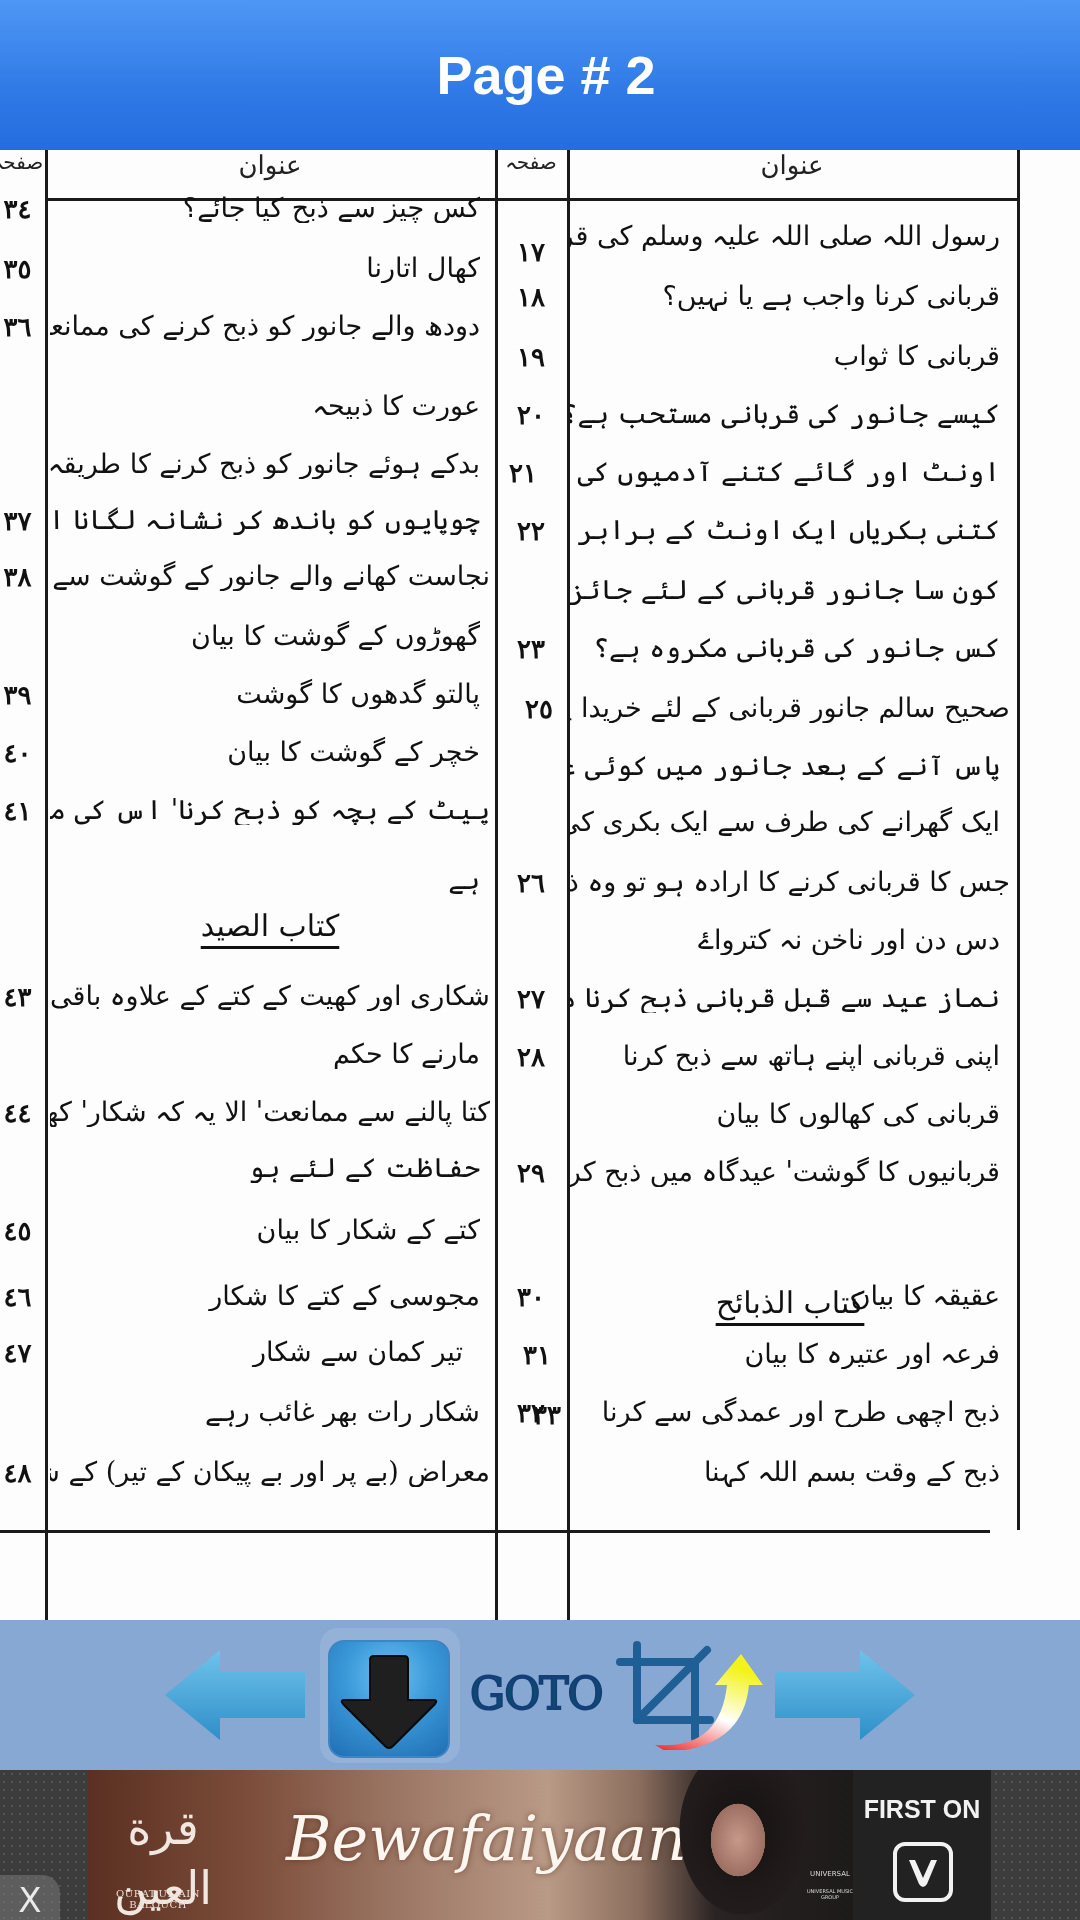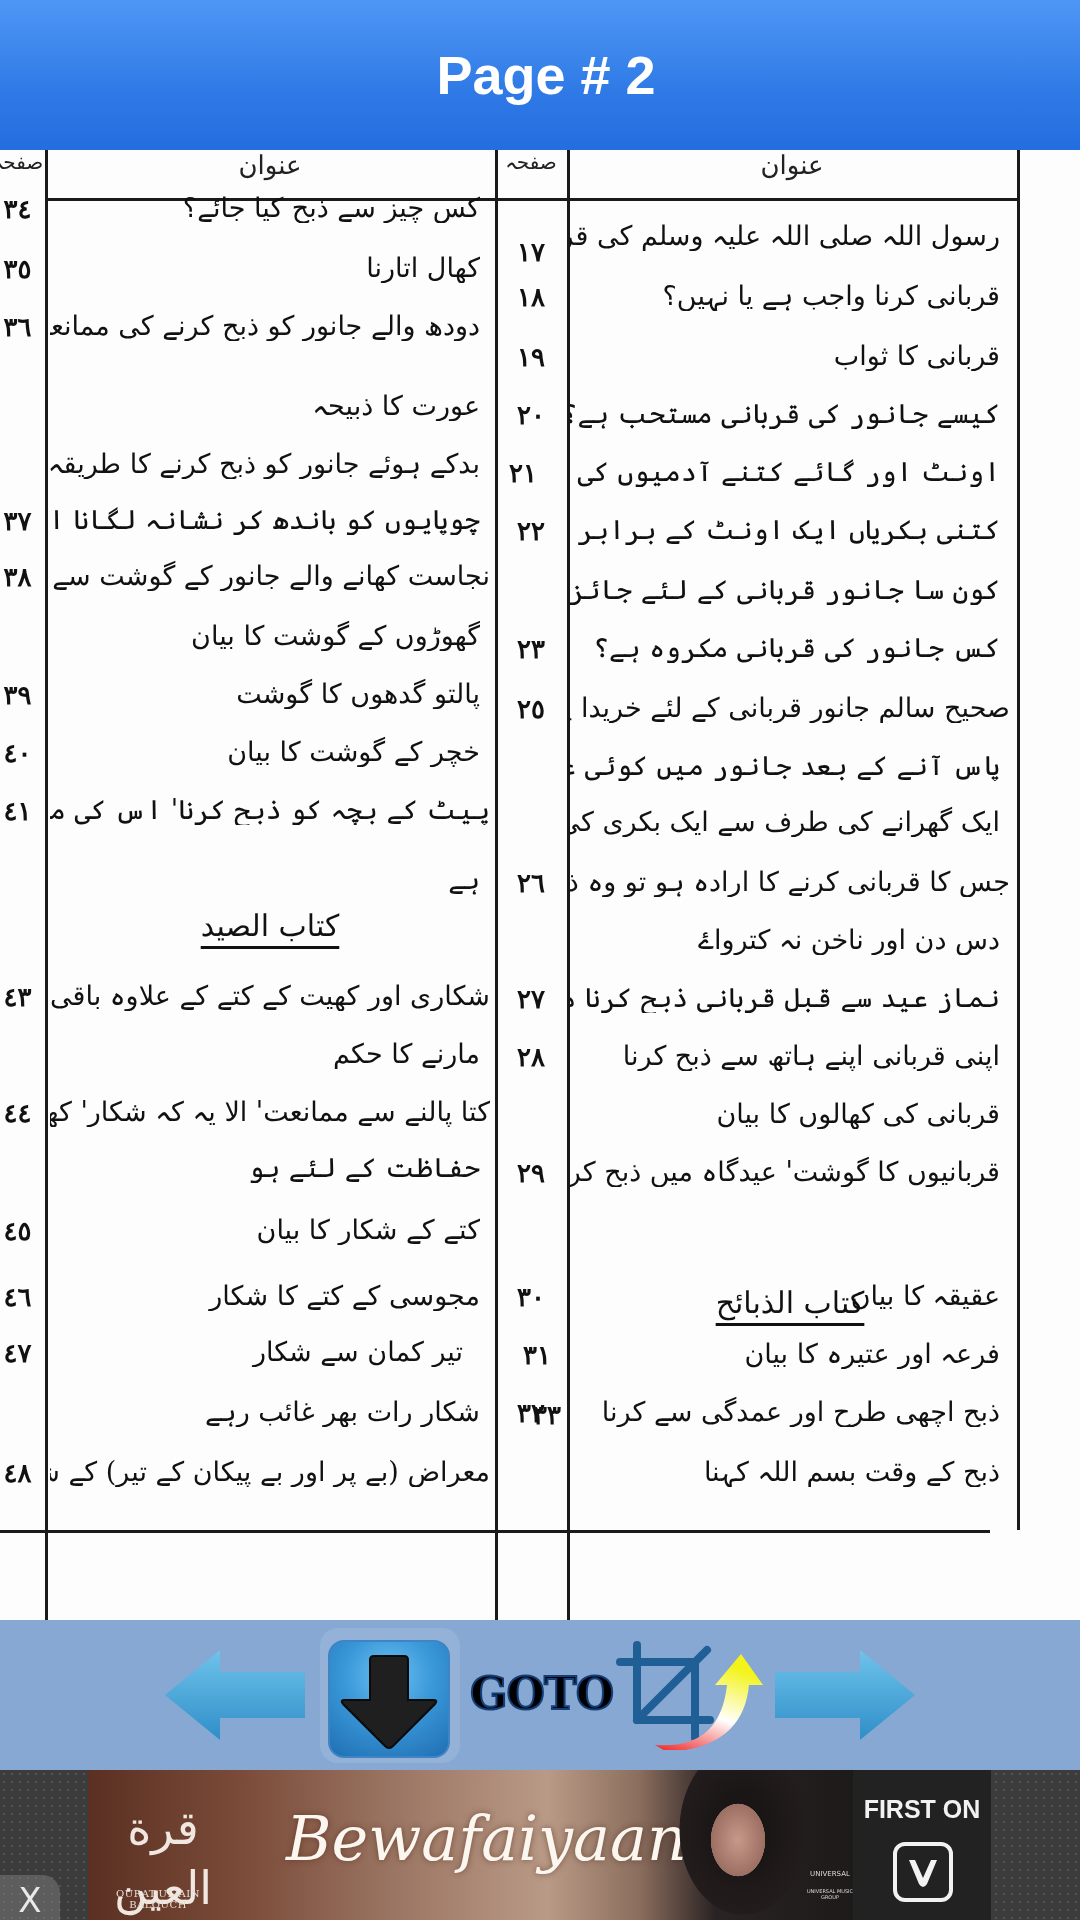--- a/index.html
+++ b/index.html
@@ -60,22 +60,22 @@
     left: 320px; top: 8px; width: 140px; height: 135px; border-radius: 18px;
     background: rgba(255,255,255,0.12);
   }
   .download-btn {
     position: absolute; left: 8px; top: 12px; width: 122px; height: 118px; border-radius: 16px;
     background: radial-gradient(circle at 50% 30%, #6cc1f3 0%, #3a98d8 45%, #1f6fb3 100%);
     border: 2px solid #3f84c4;
   }
   .goto-text {
     left: 470px; top: 44px; width: 140px; height: 60px;
-    font-family: "DejaVu Serif", serif; font-weight: bold; font-size: 44px;
-    color: #000000; -webkit-text-stroke: 2px #143e78; letter-spacing: -1px;
+    font-family: "DejaVu Serif", serif; font-weight: normal; font-size: 44px;
+    color: #0c4a6e; -webkit-text-stroke: 2px #143e78; letter-spacing: -1px;
     line-height: 60px;
   }
   .crop-icon { left: 615px; top: 20px; width: 150px; height: 110px; }
   .arrow-right { left: 775px; top: 30px; width: 140px; height: 90px; }
 
   
   .ad {
     position: absolute; left: 0; top: 1770px; width: 1080px; height: 150px;
     background-color: #3c3c3c;
     background-image: radial-gradient(#555 1px, transparent 1.5px);
@@ -159,21 +159,21 @@
     <div class="row" style="left:580px; width:430px; top:258px;">کیسے جانور کی قربانی مستحب ہے؟</div>
     <div class="num" style="left:505px; width:72px; top:260px;">٢٠</div>
     <div class="row" style="left:580px; width:430px; top:316px;">اونٹ اور گائے کتنے آدمیوں کی طرف سے کافی ہے؟</div>
     <div class="num" style="left:505px; width:56px; top:318px;">٢١</div>
     <div class="row" style="left:580px; width:430px; top:374px;">کتنی بکریاں ایک اونٹ کے برابر ہوتی ہیں؟</div>
     <div class="num" style="left:505px; width:72px; top:376px;">٢٢</div>
     <div class="row" style="left:580px; width:430px; top:434px;">کون سا جانور قربانی کے لئے جائز ہے؟</div>
     <div class="row" style="left:580px; width:430px; top:492px;">کس جانور کی قربانی مکروہ ہے؟</div>
     <div class="num" style="left:505px; width:72px; top:494px;">٢٣</div>
     <div class="row" style="left:580px; width:440px; top:552px;">صحیح سالم جانور قربانی کے لئے خریدا پھر خریدار کے</div>
-    <div class="num" style="left:505px; width:72px; top:554px;">٢٥</div>
+    <div class="num" style="left:505px; width:88px; top:554px;">٢٥</div>
     <div class="row" style="left:580px; width:430px; top:610px;">پاس آنے کے بعد جانور میں کوئی عیب پیدا ہوگیا</div>
     <div class="row" style="left:580px; width:430px; top:666px;">ایک گھرانے کی طرف سے ایک بکری کی قربانی</div>
     <div class="row" style="left:580px; width:440px; top:726px;">جس کا قربانی کرنے کا ارادہ ہو تو وہ ذی الحجہ کے پہلے</div>
     <div class="num" style="left:505px; width:72px; top:728px;">٢٦</div>
     <div class="row" style="left:580px; width:430px; top:784px;">دس دن اور ناخن نہ کترواۓ</div>
     <div class="row" style="left:580px; width:430px; top:842px;">نماز عید سے قبل قربانی ذبح کرنا ممنوع ہے</div>
     <div class="num" style="left:505px; width:72px; top:844px;">٢٧</div>
     <div class="row" style="left:580px; width:430px; top:900px;">اپنی قربانی اپنے ہاتھ سے ذبح کرنا</div>
     <div class="num" style="left:505px; width:72px; top:902px;">٢٨</div>
     <div class="row" style="left:580px; width:430px; top:958px;">قربانی کی کھالوں کا بیان</div>

